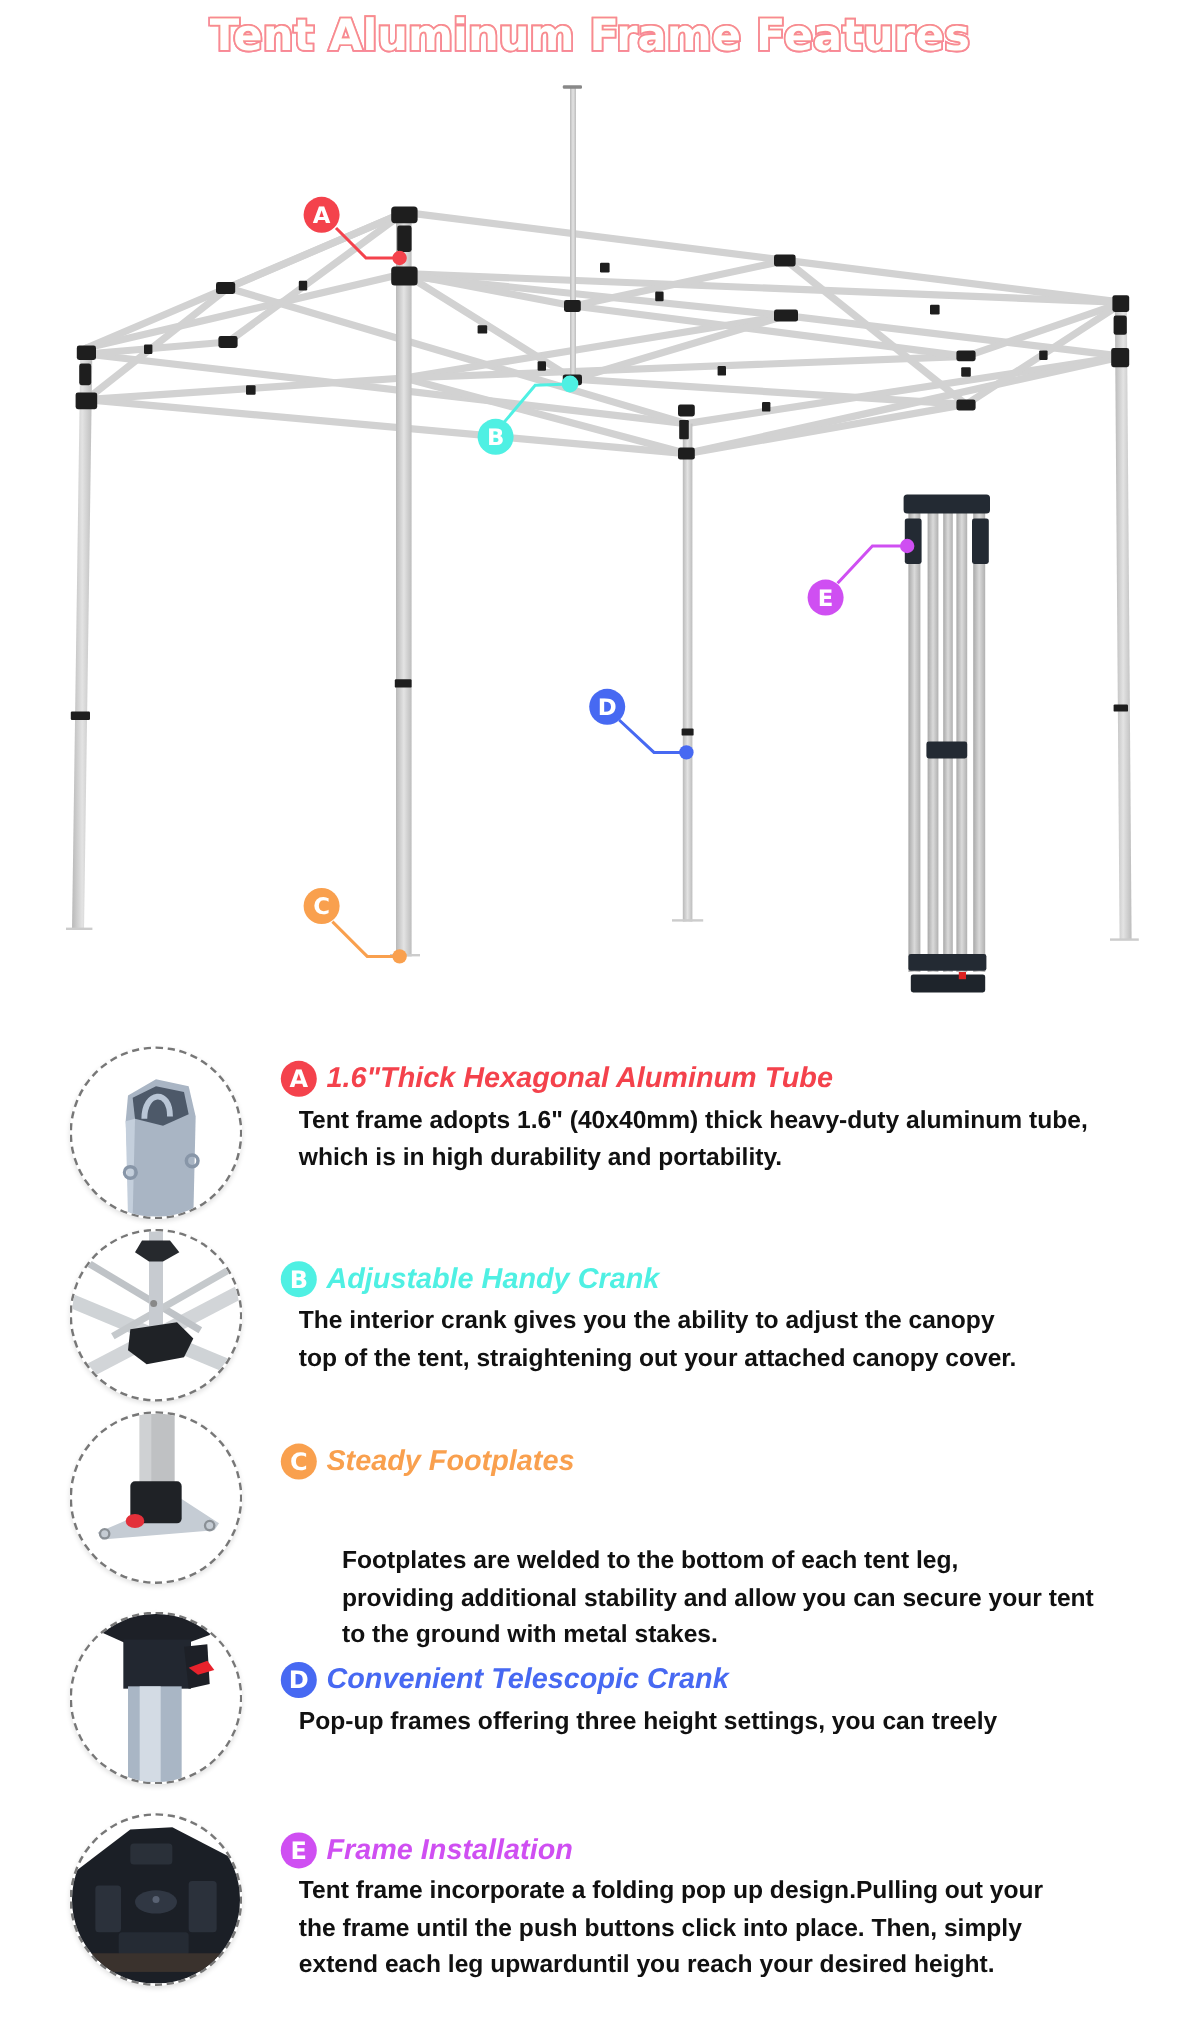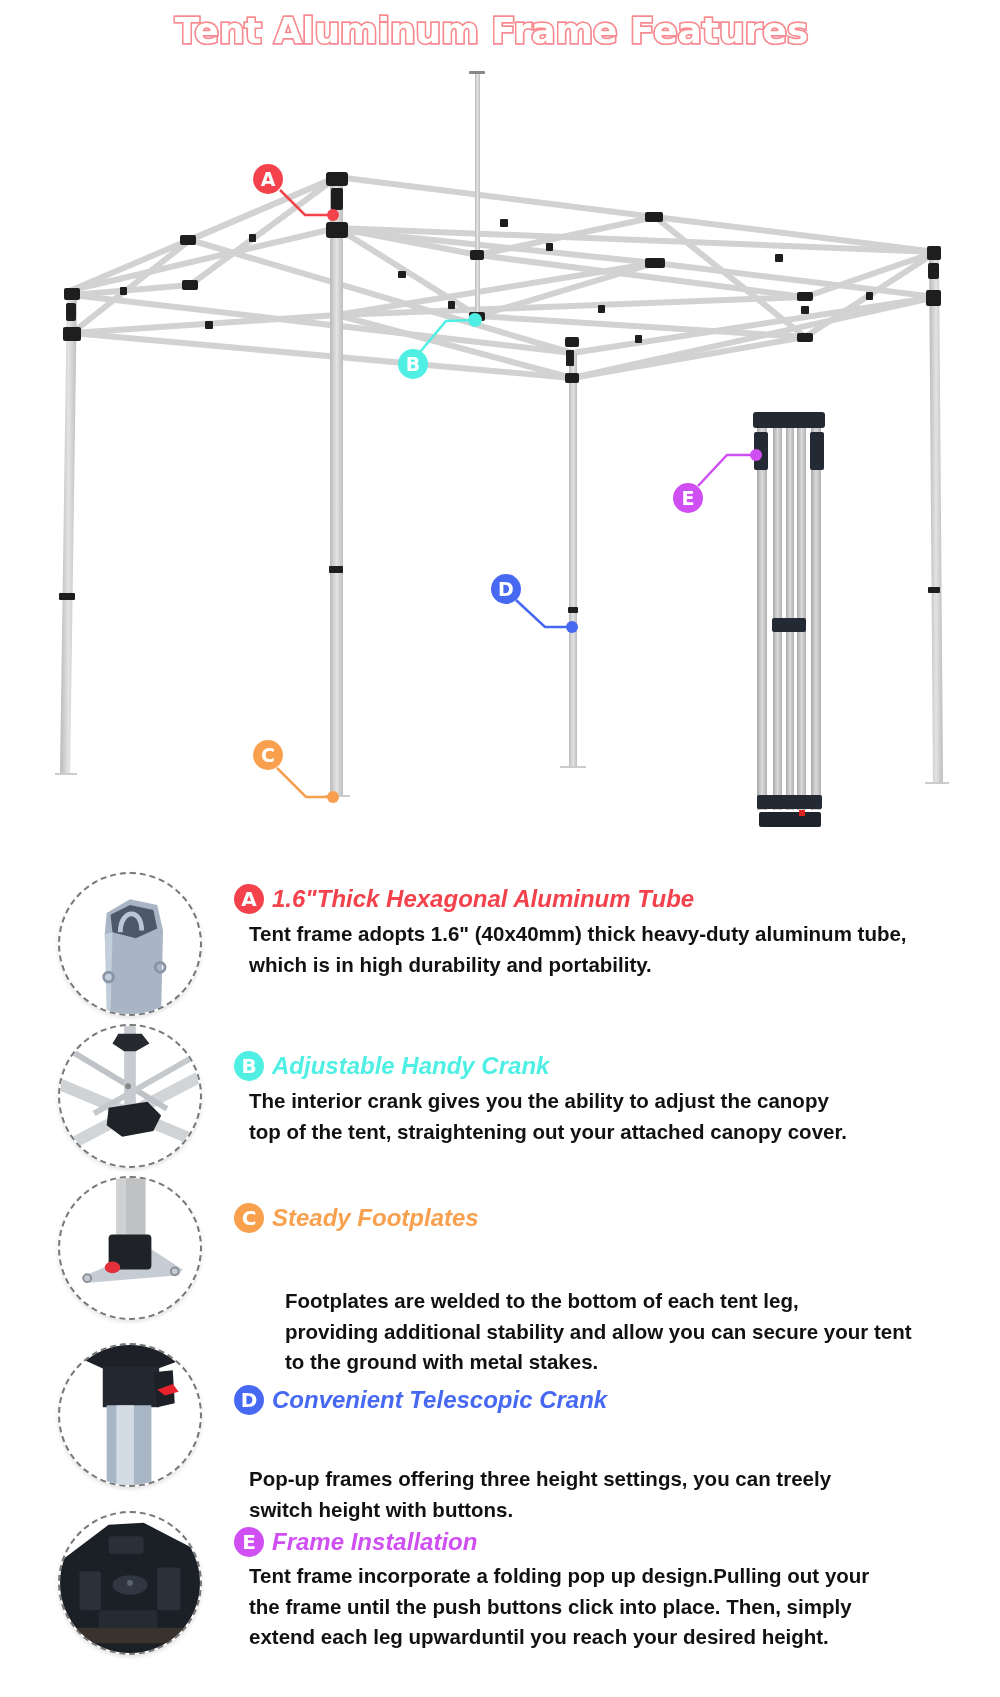--- a/index.html
+++ b/index.html
@@ -269,23 +269,22 @@
     <polygon points="96,28 116,26 118,60 100,64" fill="#1d2027"></polygon>
     <rect x="48" y="62" width="46" height="82" fill="#a9b6c5"></rect>
     <rect x="58" y="62" width="18" height="82" fill="#d3dbe4"></rect>
     <polygon points="100,46 116,40 122,48 108,52" fill="#e8222c"></polygon>
   </svg>
 </div>
 <div class="feature-heading" style="top:1384px; color:#4769f2;">
   <span class="badge" style="background:#4769f2;">D</span>
   <span>Convenient Telescopic Crank</span>
 </div>
-<div class="feature-body" style="top:1420px;margin-top:44px;">
+<div class="feature-body" style="top:1420px;">
   <div>Pop-up frames offering three height settings, you can treely</div>
-  <div>switch height with buttons.</div>
 </div>
 
 <div class="feature-circle" style="left:58px; top:1511px;">
   <svg viewBox="0 0 144 144">
     <polygon points="0,50 50,12 86,10 144,40 144,144 0,144" fill="#1b1f26"></polygon>
     <rect x="20" y="60" width="22" height="40" rx="3" fill="#2b313b"></rect>
     <rect x="100" y="56" width="24" height="44" rx="3" fill="#2b313b"></rect>
     <rect x="50" y="24" width="36" height="18" rx="3" fill="#2a3039"></rect>
     <ellipse cx="72" cy="74" rx="18" ry="10" fill="#303743"></ellipse>
     <circle cx="72" cy="72" r="3" fill="#596273"></circle>

